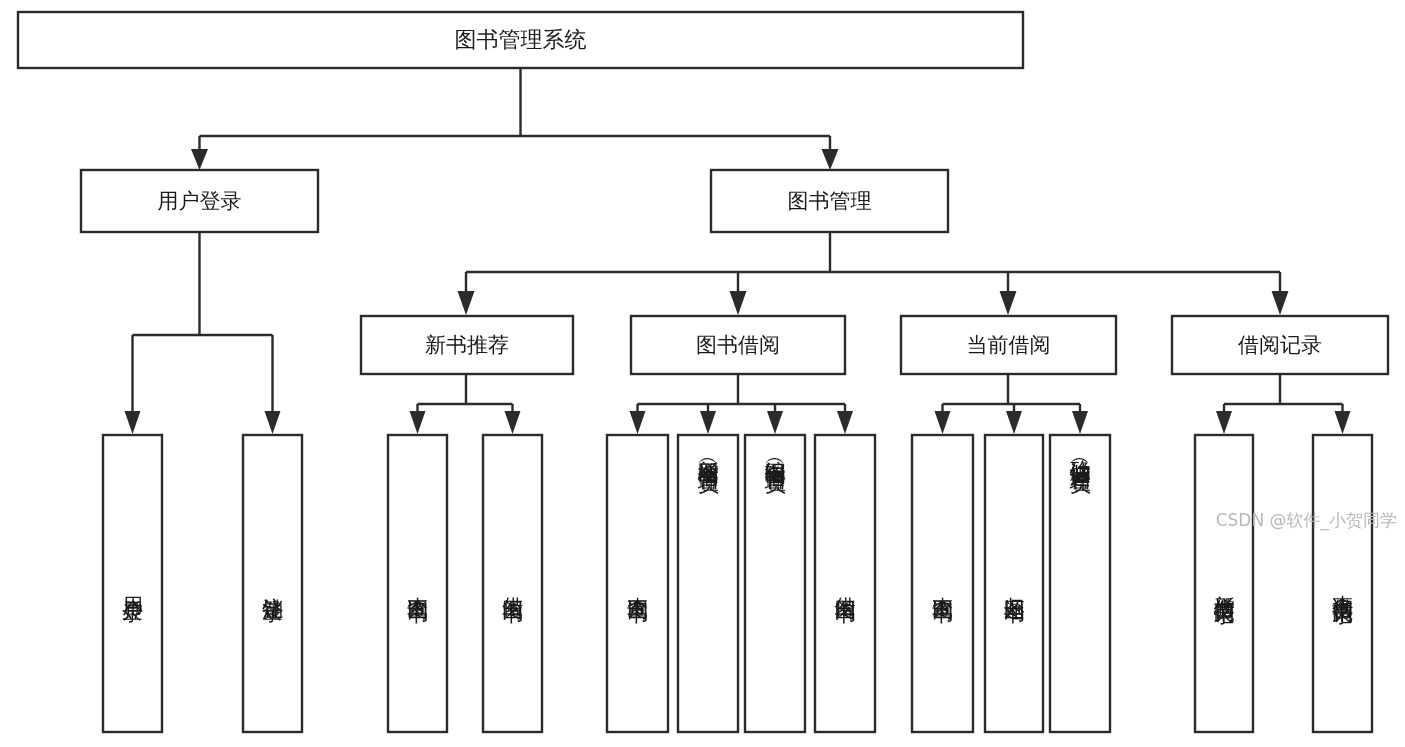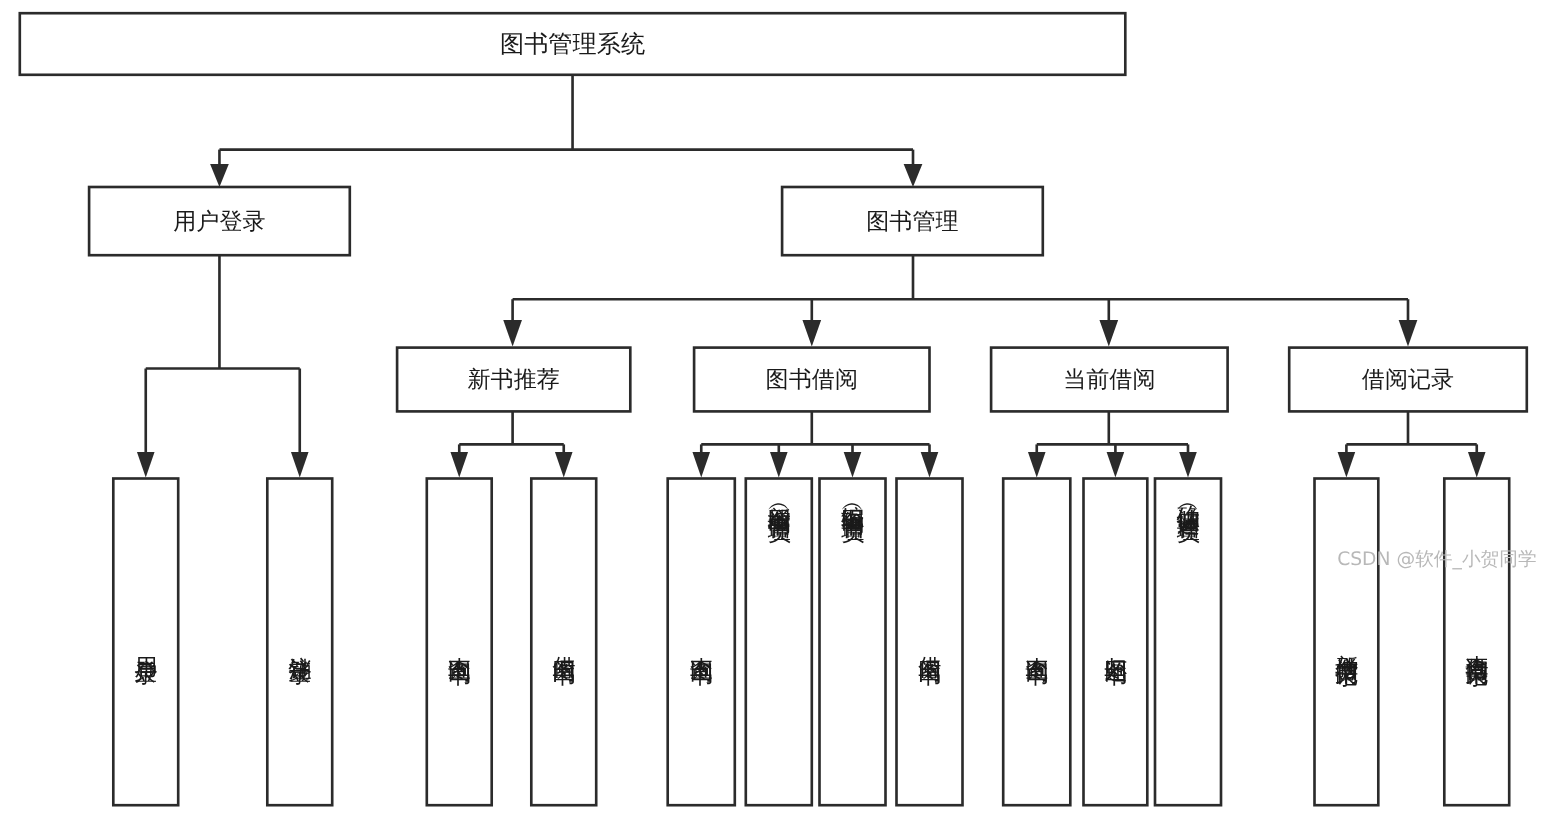--- a/index.html
+++ b/index.html
@@ -66,21 +66,21 @@
     letter-spacing: 2px;
     display: flex;
     align-items: center;
     justify-content: center;
     white-space: nowrap;
     user-select: none;
   }
   #watermark {
     position: absolute;
     right: 8px;
-    bottom: 16px;
+    bottom: 4px;
     font-family: "DejaVu Sans", "Liberation Sans", sans-serif;
     font-size: 17px;
     color: #b8b8b8;
     white-space: nowrap;
     user-select: none;
   }
 </style>
 </head>
 <body>
 

